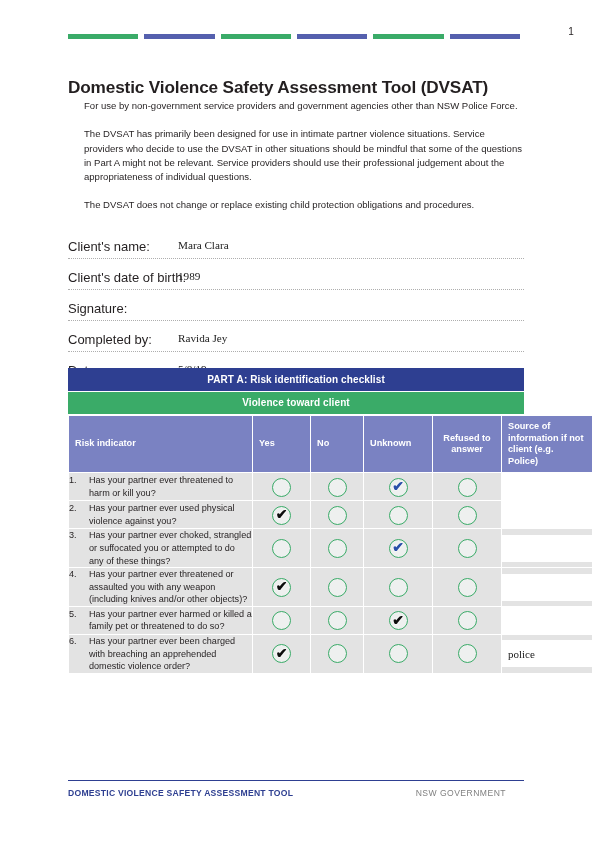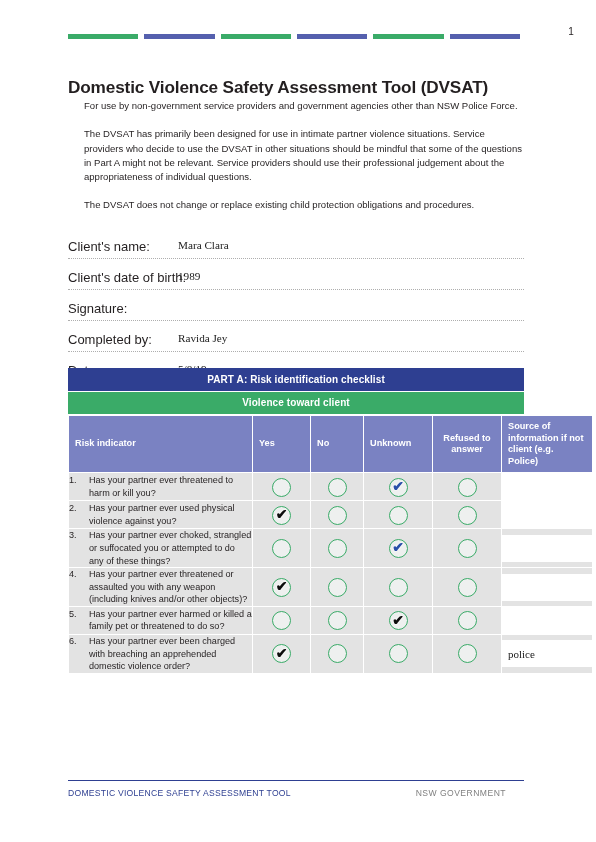--- a/index.html
+++ b/index.html
@@ -215,21 +215,21 @@
     left: 68px;
     top: 780px;
     width: 456px;
     border-top: 1px solid #2e3f91;
     padding-top: 7px;
     display: flex;
     align-items: baseline;
   }
   .footer-left {
     font-size: 8.6px;
-    font-weight: normal;
+    font-weight: bold;
     color: #2e3f91;
     letter-spacing: 0.25px;
   }
   .footer-right {
     margin-left: auto;
     font-size: 8.6px;
     color: #808080;
     letter-spacing: 0.45px;
     padding-right: 18px;
   }

